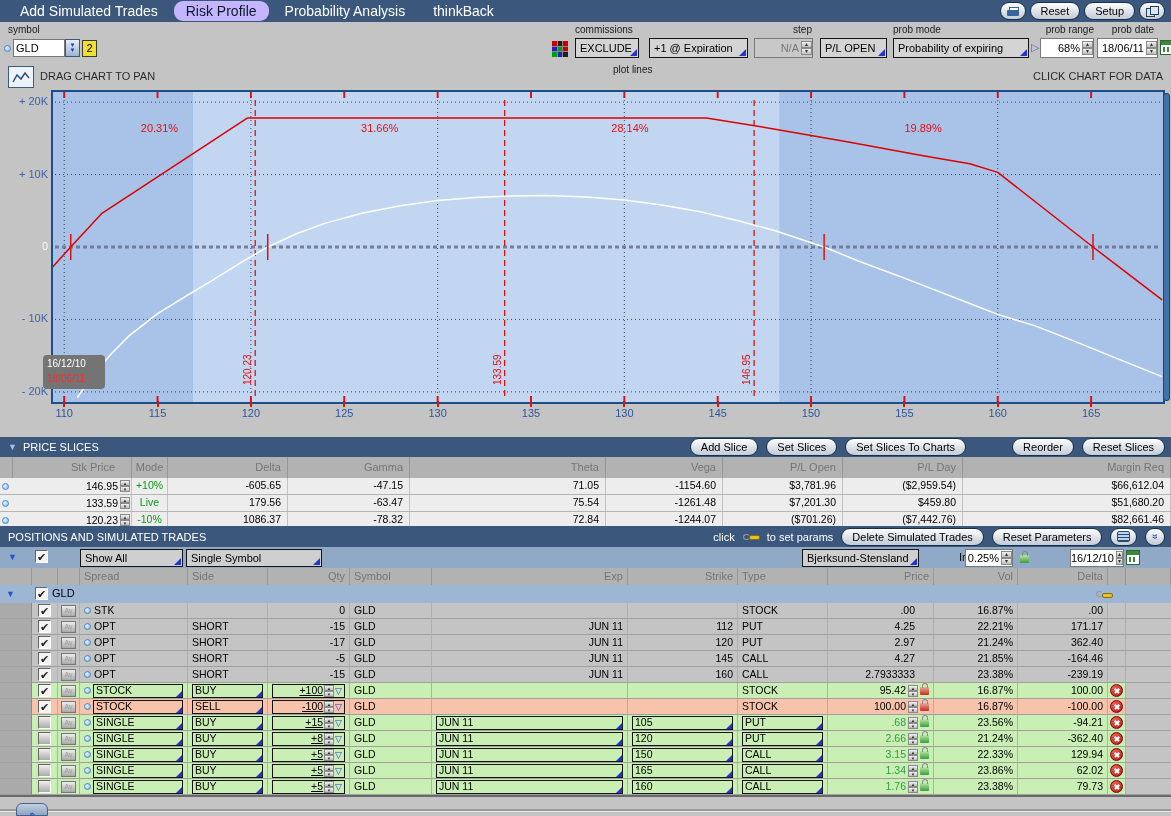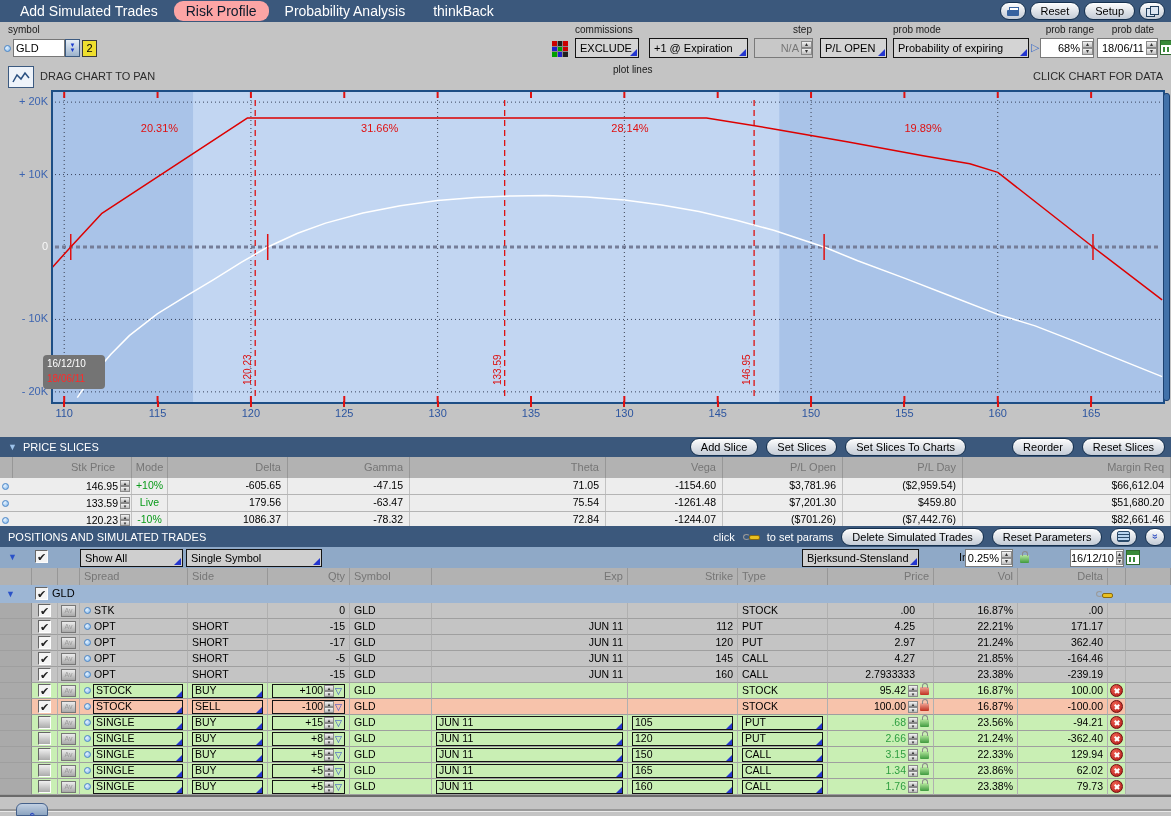--- a/index.html
+++ b/index.html
@@ -5,21 +5,21 @@
   html,body{margin:0;padding:0;}
   body{font-family:"Liberation Sans",sans-serif;background:#c4c4c4;}
   #app{position:relative;width:1171px;height:816px;background:#c4c4c4;overflow:hidden;
        font-family:"Liberation Sans",sans-serif;}
 
   
   .tabbar{position:absolute;left:0;top:0;width:1171px;height:22px;background:#3b587c;
           display:flex;align-items:center;}
   #tabs{display:flex;align-items:center;gap:4px;padding-left:8px;flex:1;}
   .tab{color:#fff;font-size:14px;padding:3px 12px;cursor:default;white-space:nowrap;}
-  .tab.active{background:#fca5a5;color:#0a1a2b;border-radius:9px;padding:2px 12px;}
+  .tab.active{background:#c4b5fd;color:#0a1a2b;border-radius:9px;padding:2px 12px;}
   .tabbar-right{display:flex;align-items:center;gap:4px;padding-right:6px;}
   .pill{display:inline-flex;align-items:center;justify-content:center;height:16px;
         border-radius:9px;border:1px solid #16314f;background:linear-gradient(#fdfdfd,#c3cbd6);
         box-shadow:inset 0 1px 0 #fff;font-size:11px;color:#000;padding:0 10px;white-space:nowrap;}
   .icon-pill{padding:0 6px;}
 
   .printer-glyph{position:relative;width:12px;height:9px;}
   .printer-glyph .pg-body{position:absolute;left:0;top:3px;width:12px;height:6px;background:#3763a0;border-radius:1px;}
   .printer-glyph .pg-paper{position:absolute;left:2px;top:0;width:8px;height:4px;background:#fff;border:1px solid #3763a0;}
   .window-glyph{position:relative;width:12px;height:10px;}
@@ -156,21 +156,21 @@
   .prow.tone-buy .pc.filler,.prow.tone-sell .pc.filler{background:#c4c4c4;}
   .prow .pc.cbc{justify-content:center;padding:0;}
   .avbtn{display:inline-block;width:15px;height:12px;background:linear-gradient(#ececec,#a8a8a8);
       border:1px solid #777;box-sizing:border-box;font-size:7px;color:#999;text-align:center;line-height:10px;}
   .cellbox{position:relative;flex:1;display:flex;align-items:center;height:14px;margin:0;
       border:1px solid #141414;box-sizing:border-box;padding:0 2px;overflow:hidden;}
   .cellbox::after{content:"";position:absolute;right:0;bottom:0;width:0;height:0;
       border-left:6px solid transparent;border-bottom:6px solid #2436cf;}
   .cellbox.noarrow::after{display:none;}
   .cellbox .cbx-t{flex:1;font-size:10.5px;white-space:nowrap;overflow:hidden;}
-  .cellbox .cbx-t.r{text-align:right;padding-right:1px;}
+  .cellbox .cbx-t.r{text-align:right;padding-right:1px;text-decoration:underline;}
   .spin2{display:inline-flex;flex-direction:column;width:10px;height:12px;}
   .spin2 span{flex:1;background:linear-gradient(#f4f4f4,#bdbdbd);border:1px solid #8a8a8a;
       font-size:5px;line-height:4px;text-align:center;color:#333;overflow:hidden;}
   .dda{font-size:9px;color:#2238cc;line-height:12px;margin-left:1px;}
   .pricev{flex:1;text-align:right;font-size:10.5px;padding-right:2px;}
   .pricev.green{color:#2e9e40;}
   .xdel{position:relative;display:inline-block;width:13px;height:13px;border-radius:50%;
       background:radial-gradient(circle at 35% 30%,#f06050,#b01818);border:1px solid #6e0e0e;box-sizing:border-box;}
   .xdel::before,.xdel::after{content:"";position:absolute;left:2.5px;top:5px;width:6px;height:1.6px;background:#fff;}
   .xdel::before{transform:rotate(45deg);}

